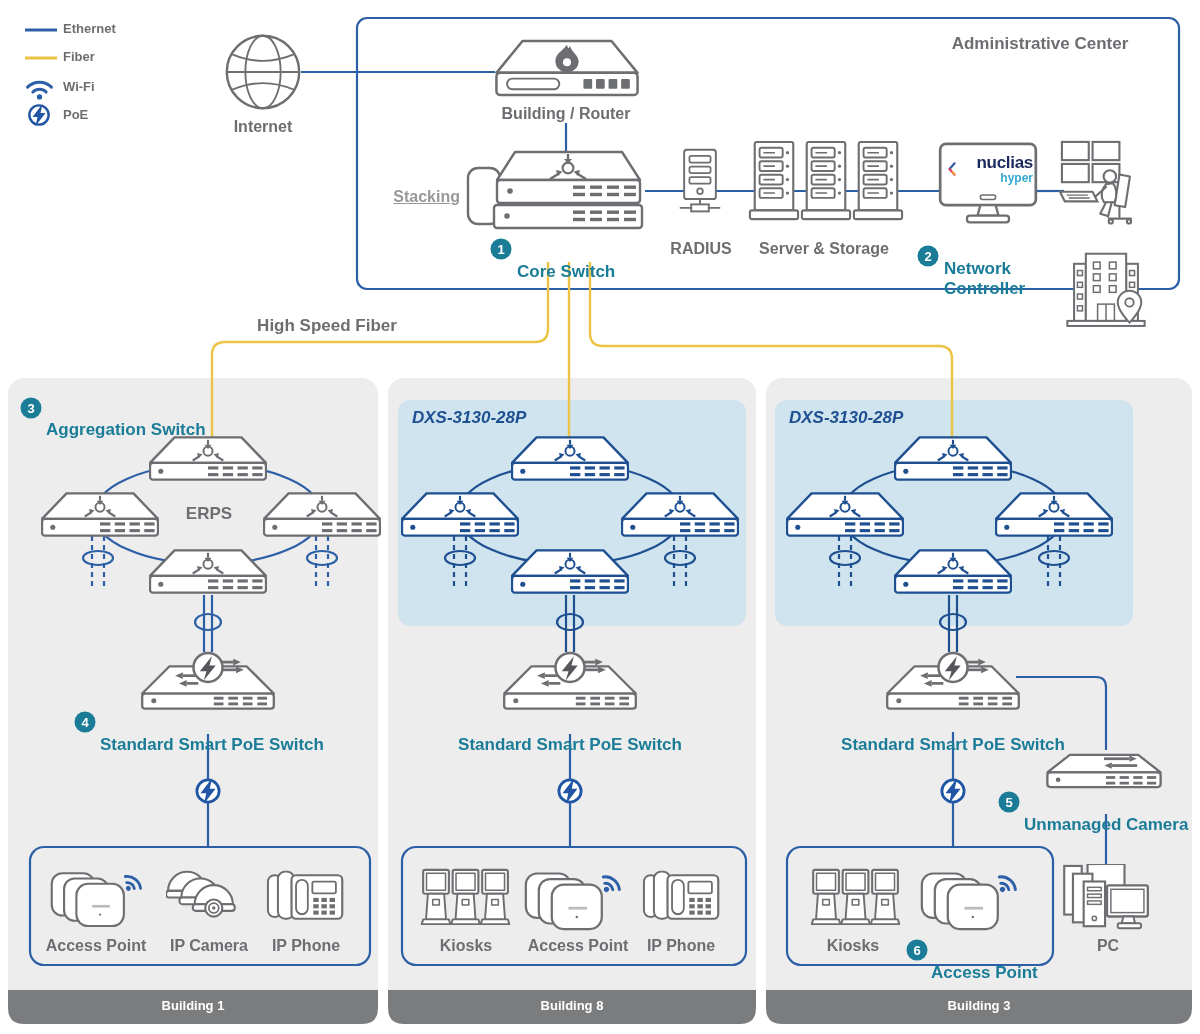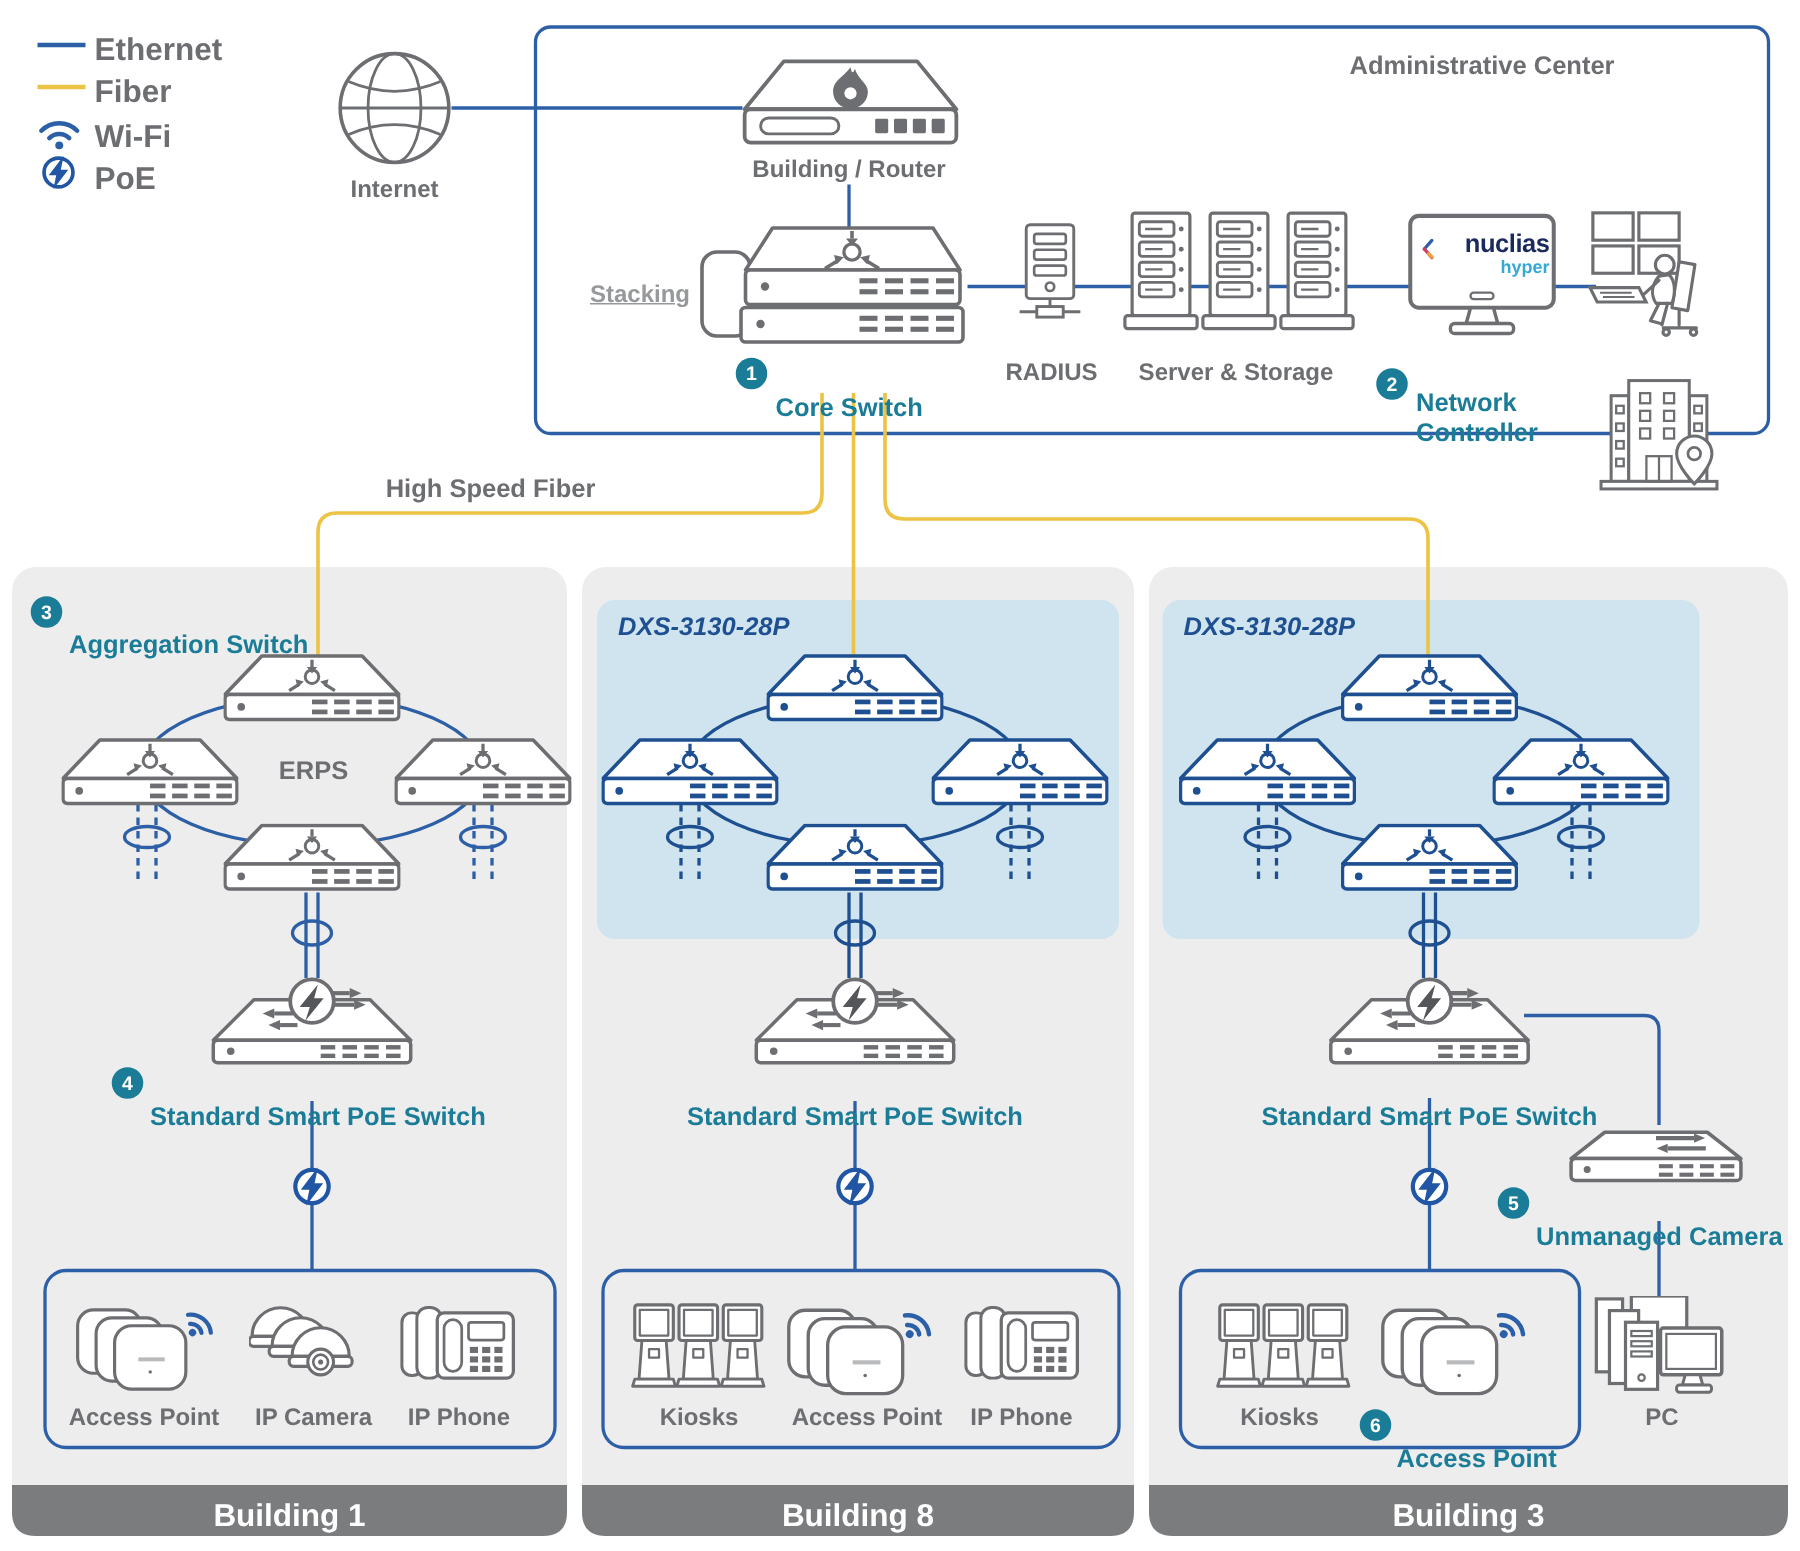--- a/index.html
+++ b/index.html
@@ -1,28 +1,28 @@
 <!DOCTYPE html>
 <html><head>
 <meta charset="utf-8">
 <style>
   html,body{margin:0;padding:0;background:#fff;}
   #stage{position:relative;width:1200px;height:1034px;background:#fff;overflow:hidden;
          font-family:"Liberation Sans",sans-serif;}
   #stage svg.canvas{position:absolute;left:0;top:0;}
   .lbl{position:absolute;font:700 16px/1.15 "Liberation Sans",sans-serif;color:#6d6e71;white-space:nowrap;}
-  .sz15{font-size:21px;} .sz17{font-size:17px;}
+  .sz15{font-size:13px;} .sz17{font-size:17px;}
   .teal{color:#1a7c97;margin-top:22px;} .navy{color:#1e4f91;font-style:italic;} .lite{color:#96989a;text-decoration:underline;} .white{color:#fff;}
   .ctr{transform:translateX(-50%);} .rgt{transform:translateX(-100%);}
   .wrap{white-space:normal;text-align:left;}
   .badge{position:absolute;width:21px;height:21px;border-radius:50%;background:#1a7c97;
          color:#fff;font:700 13px/21px "Liberation Sans",sans-serif;text-align:center;
          transform:translate(-50%,-50%);}
   .dev-gray{color:#6d6e71;} .dev-navy{color:#1e4f91;} .blue{color:#2b5fa7;}
-  .logo{position:absolute;left:947px;top:154px;width:86px;display:flex;align-items:flex-start;gap:20px;}
+  .logo{position:absolute;left:947px;top:154px;width:86px;display:flex;align-items:center;gap:20px;}
   .logo .col{display:flex;flex-direction:column;align-items:flex-end;}
   .logo .main{font:800 17px/1 "Liberation Sans",sans-serif;color:#1b2a5e;letter-spacing:-.3px;}
   .logo .sub{font:700 12px/1 "Liberation Sans",sans-serif;color:#35a9d4;margin-top:1px;}
 </style>
 </head>
 <body>
 
 <div id="stage">
 
 <svg class="canvas" width="1200" height="1034" viewBox="0 0 1200 1034">
@@ -473,21 +473,21 @@
     <use href="#poeic" x="26" y="102" width="26" height="26"></use>
   </g>
 </svg>
 
 <div class="lbl sz15" style="left:63px;top:22px">Ethernet</div>
 <div class="lbl sz15" style="left:63px;top:50px">Fiber</div>
 <div class="lbl sz15" style="left:63px;top:80px">Wi-Fi</div>
 <div class="lbl sz15" style="left:63px;top:108px">PoE</div>
 
 <div class="lbl ctr" style="left:263px;top:118px">Internet</div>
-<div class="lbl ctr sz17" style="left:988px;top:34px">Administrative Center</div>
+<div class="lbl ctr sz17" style="left:1040px;top:34px">Administrative Center</div>
 <div class="lbl ctr" style="left:566px;top:105px">Building / Router</div>
 <div class="lbl rgt lite" style="left:460px;top:188px">Stacking</div>
 
 <div class="badge" style="left:501px;top:249px">1</div>
 <div class="lbl teal sz17" style="left:517px;top:240px">Core Switch</div>
 <div class="lbl ctr" style="left:701px;top:240px">RADIUS</div>
 <div class="lbl ctr" style="left:824px;top:240px">Server &amp; Storage</div>
 <div class="badge" style="left:928px;top:256px">2</div>
 <div class="lbl teal sz17 wrap" style="left:944px;top:237px;width:116px;white-space:normal">Network Controller</div>
 

